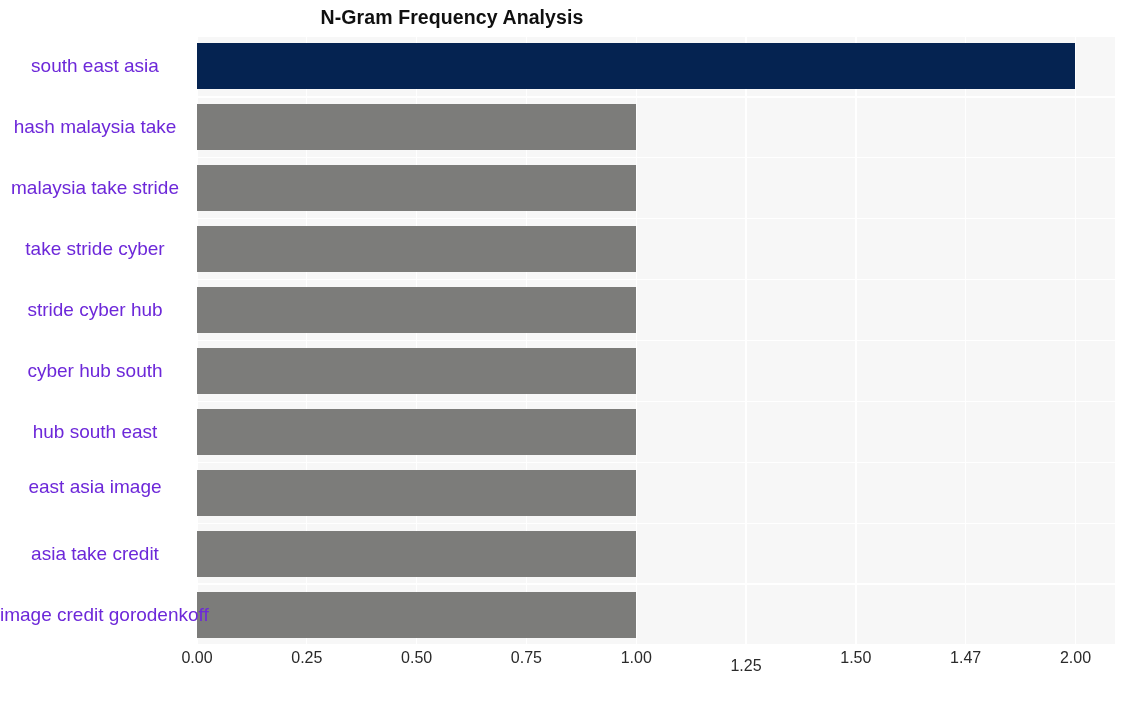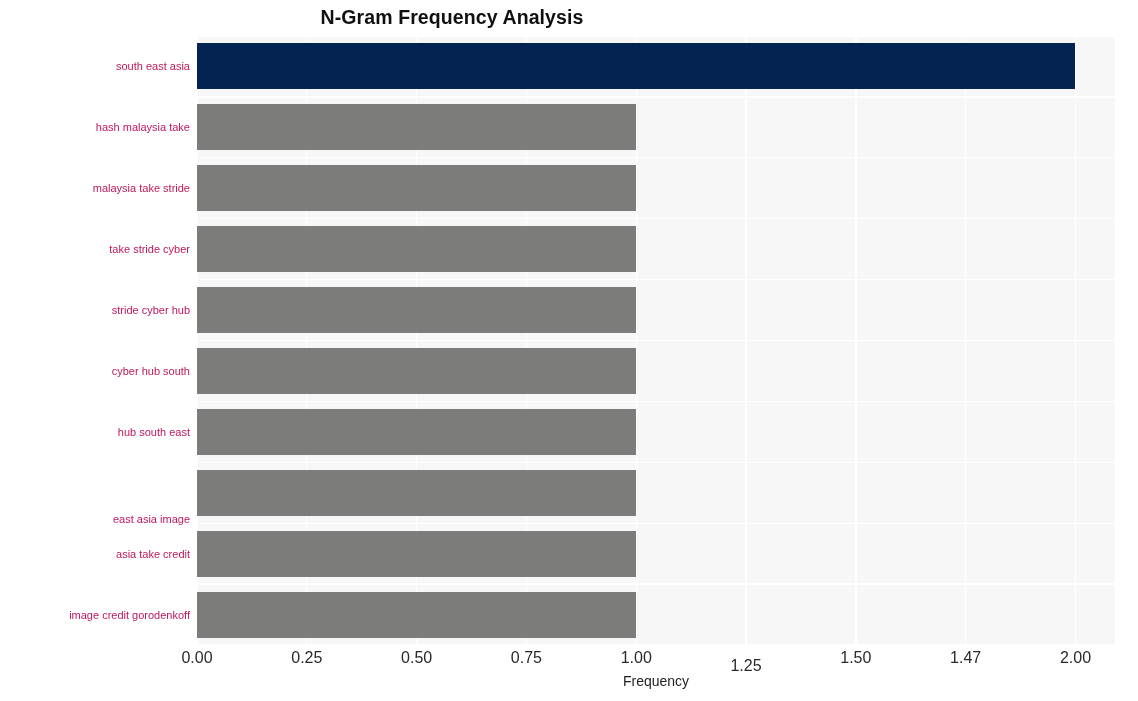--- a/index.html
+++ b/index.html
@@ -79,23 +79,23 @@
     position: absolute;
     left: 0;
     top: 36px;
     width: 190px;
     height: 609px;
   }
   .ytick-label {
     position: absolute;
     right: 0;
     width: 190px;
-    text-align: right;
-    font-size: 11px;
-    color: #be185d;
+    text-align: center;
+    font-size: 19px;
+    color: #6d28d9;
     white-space: nowrap;
     line-height: 16px;
   }
 
   
   #xtick-layer {
     position: absolute;
     left: 197px;
     top: 649px;
     width: 918px;
@@ -167,32 +167,31 @@
   </div>
 
   <div id="ytick-layer">
       <div class="ytick-label" style="top: 22.45px;">south east asia</div>
       <div class="ytick-label" style="top: 83.35px;">hash malaysia take</div>
       <div class="ytick-label" style="top: 144.25px;">malaysia take stride</div>
       <div class="ytick-label" style="top: 205.15px;">take stride cyber</div>
       <div class="ytick-label" style="top: 266.05px;">stride cyber hub</div>
       <div class="ytick-label" style="top: 326.95px;">cyber hub south</div>
       <div class="ytick-label" style="top: 387.85px;">hub south east</div>
-      <div class="ytick-label" style="top: 475px; margin-left: 37px;">east asia image</div>
+      <div class="ytick-label" style="top: 443px; margin-left: 37px;">east asia image</div>
       <div class="ytick-label" style="top: 509.65px;">asia take credit</div>
       <div class="ytick-label" style="top: 570.55px;">image credit gorodenkoff</div>
     </div>
 
   <div id="xtick-layer">
       <div class="xtick-label" style="left: 0px;">0.00</div>
       <div class="xtick-label" style="left: 109.809px;">0.25</div>
       <div class="xtick-label" style="left: 219.617px;">0.50</div>
       <div class="xtick-label" style="left: 329.426px;">0.75</div>
       <div class="xtick-label" style="left: 439.234px;">1.00</div>
       <div class="xtick-label" style="left: 549.043px; margin-top: 8px;">1.25</div>
       <div class="xtick-label" style="left: 658.852px;">1.50</div>
       <div class="xtick-label" style="left: 768.66px;">1.47</div>
       <div class="xtick-label" style="left: 878.469px; text-align: right;">2.00</div>
     </div>
 
-  <div id="xaxis-title">Frequency</div>
 
 </div>
 
 </body></html>

